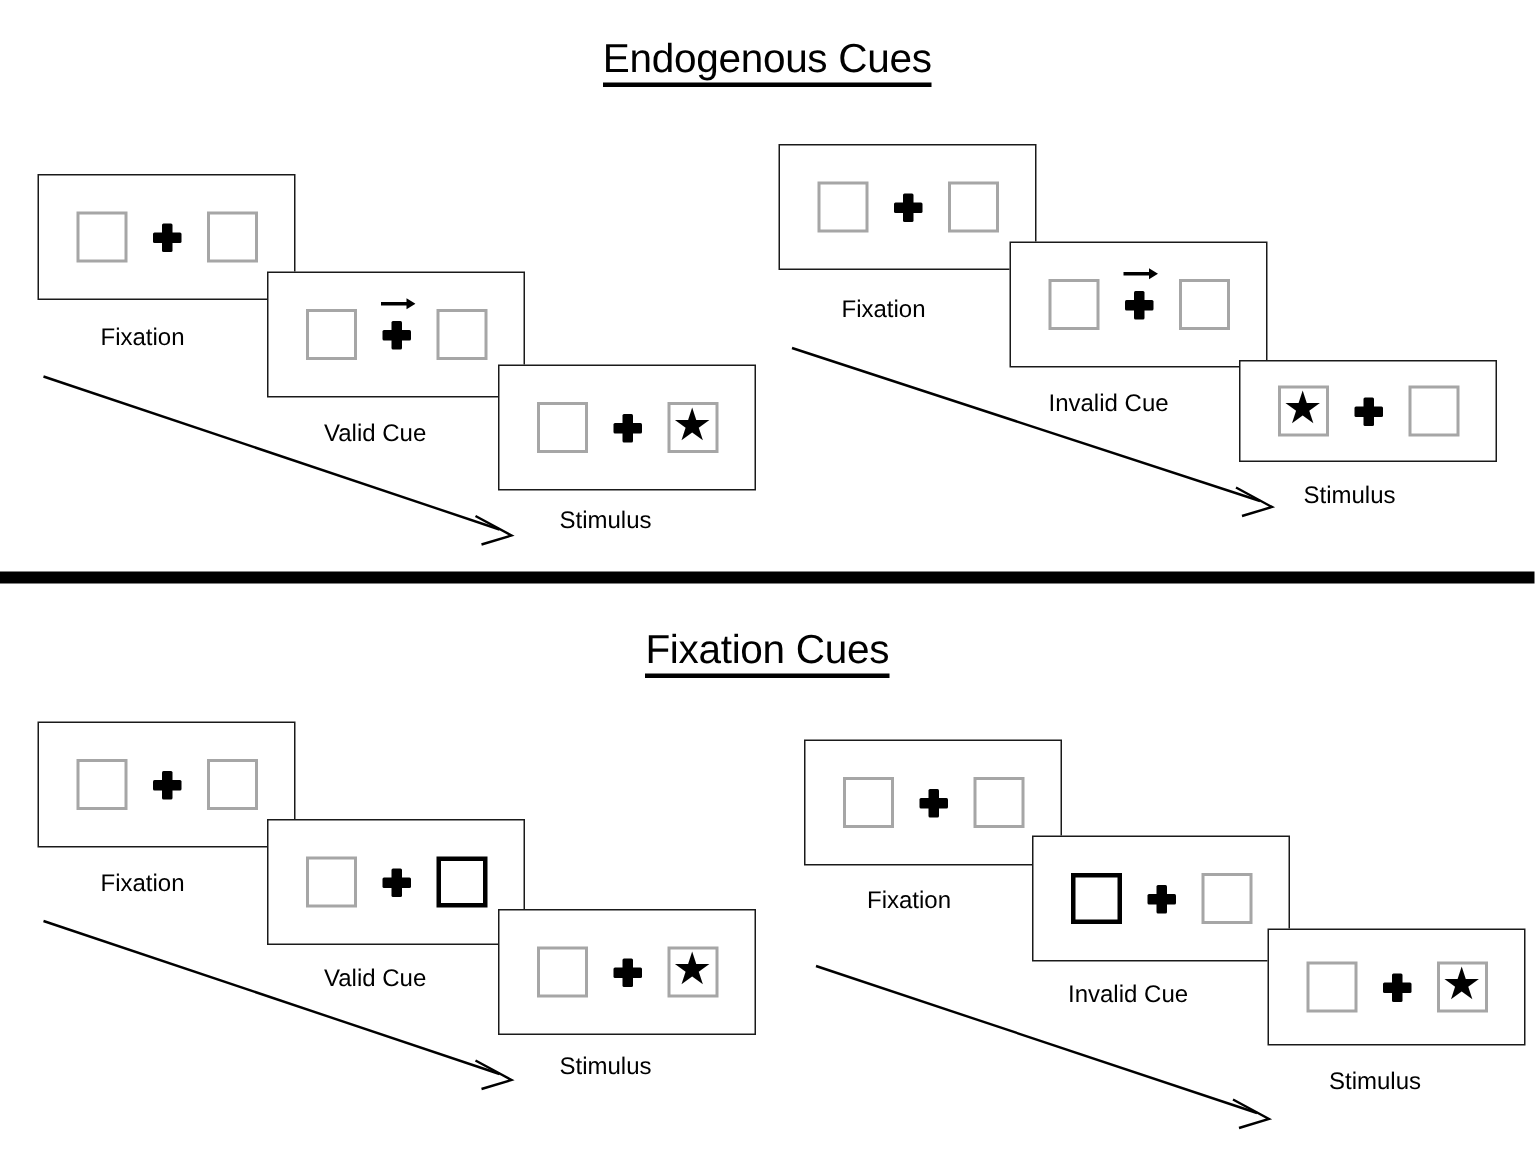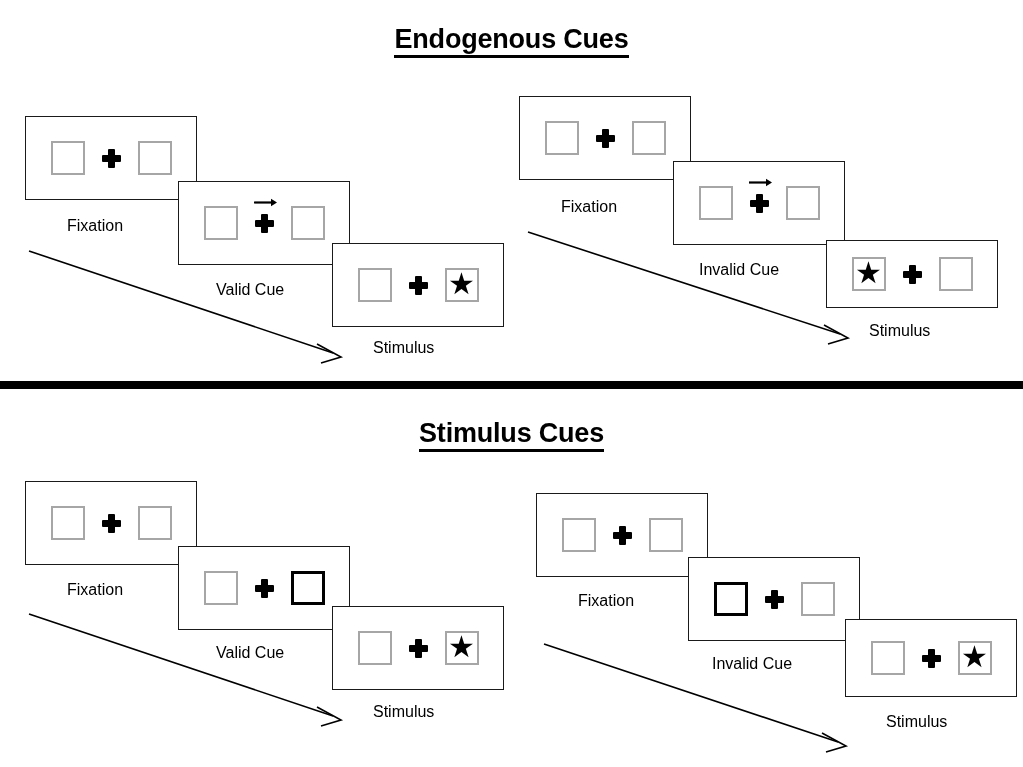--- a/index.html
+++ b/index.html
@@ -16,21 +16,21 @@
     color: #000000;
   }
 
   
   .section-title {
     position: absolute;
     left: 0;
     width: 1023px;
     text-align: center;
     font-size: 27px;
-    font-weight: bold;
+    font-weight: normal;
     letter-spacing: -0.2px;
     color: #000;
   }
   .section-title span {
     border-bottom: 3px solid #000;
     padding-bottom: 1px;
   }
   #title-endogenous { top: 24px; }
   #title-exogenous  { top: 418px; }
 
@@ -221,21 +221,21 @@
 <div class="caption" style="left:869px; top:322px;">Stimulus</div>
 
 <svg class="flow-arrow" style="left:524px; top:226px; width:340px; height:125px;" viewBox="0 0 340 125">
   <line x1="4" y1="6" x2="316" y2="108" stroke="#000" stroke-width="1.6"></line>
   <polyline points="300,99 324,112 304,118" fill="none" stroke="#000" stroke-width="1.6"></polyline>
 </svg>
 
 <div id="divider"></div>
 
 <div class="section-title" id="title-exogenous">
-  <span>Stimulus Cues</span>
+  <span>Fixation Cues</span>
 </div>
 
 <div class="panel" style="left:25px; top:481px; width:172px; height:84px;">
   <div class="panel-inner">
     <div class="box"></div>
     <div class="plus"></div>
     <div class="box"></div>
   </div>
 </div>
 <div class="caption" style="left:67px; top:581px;">Fixation</div>

